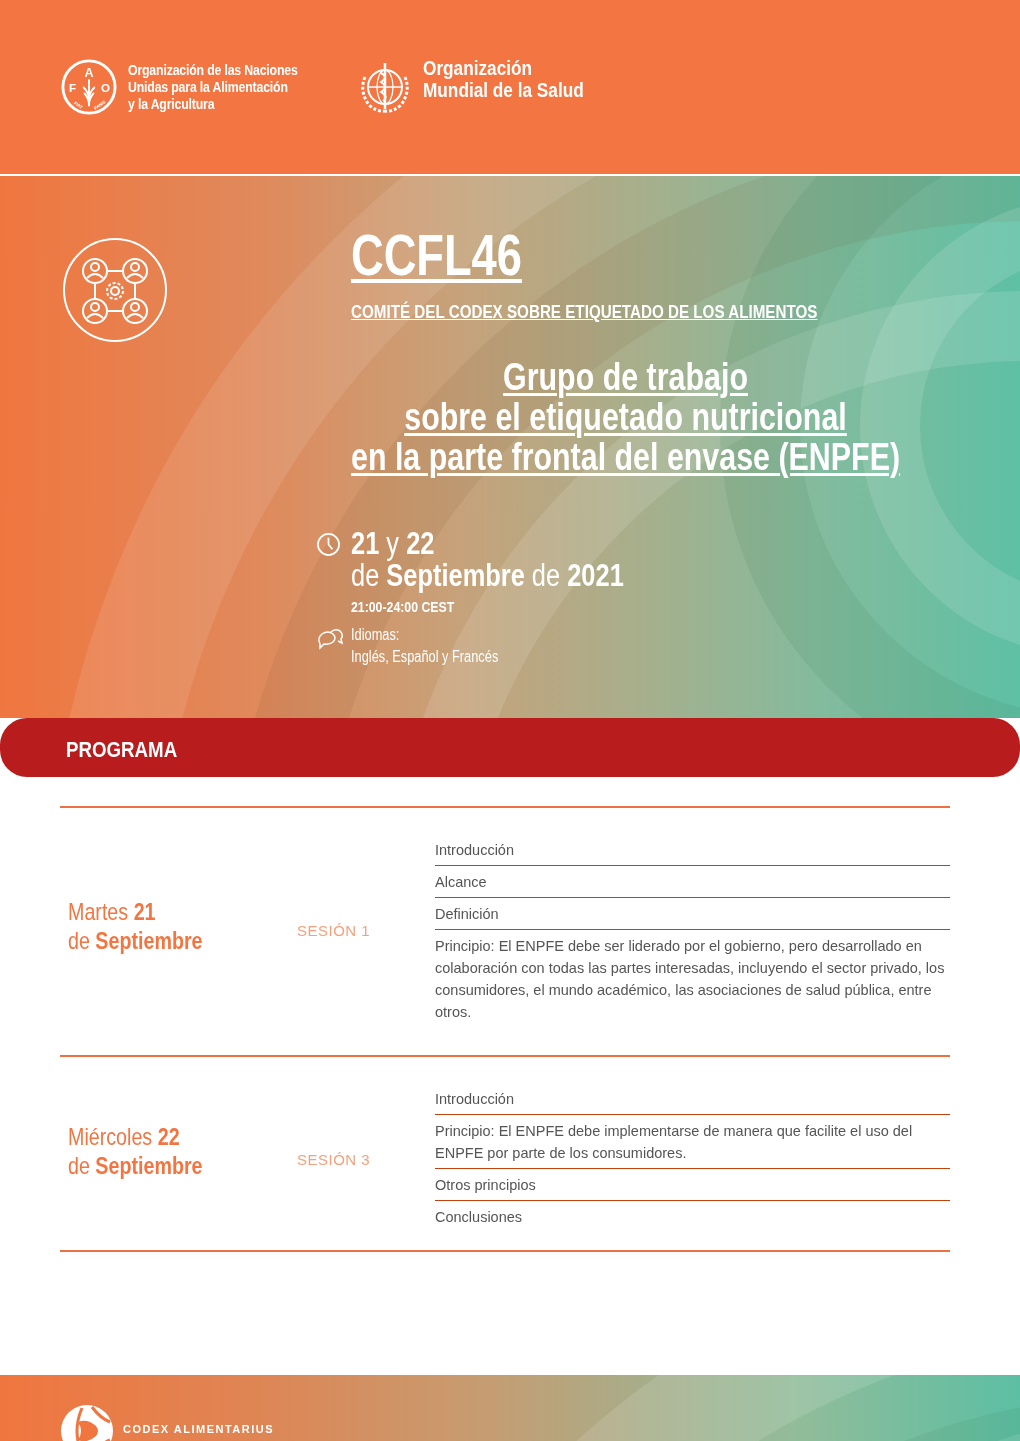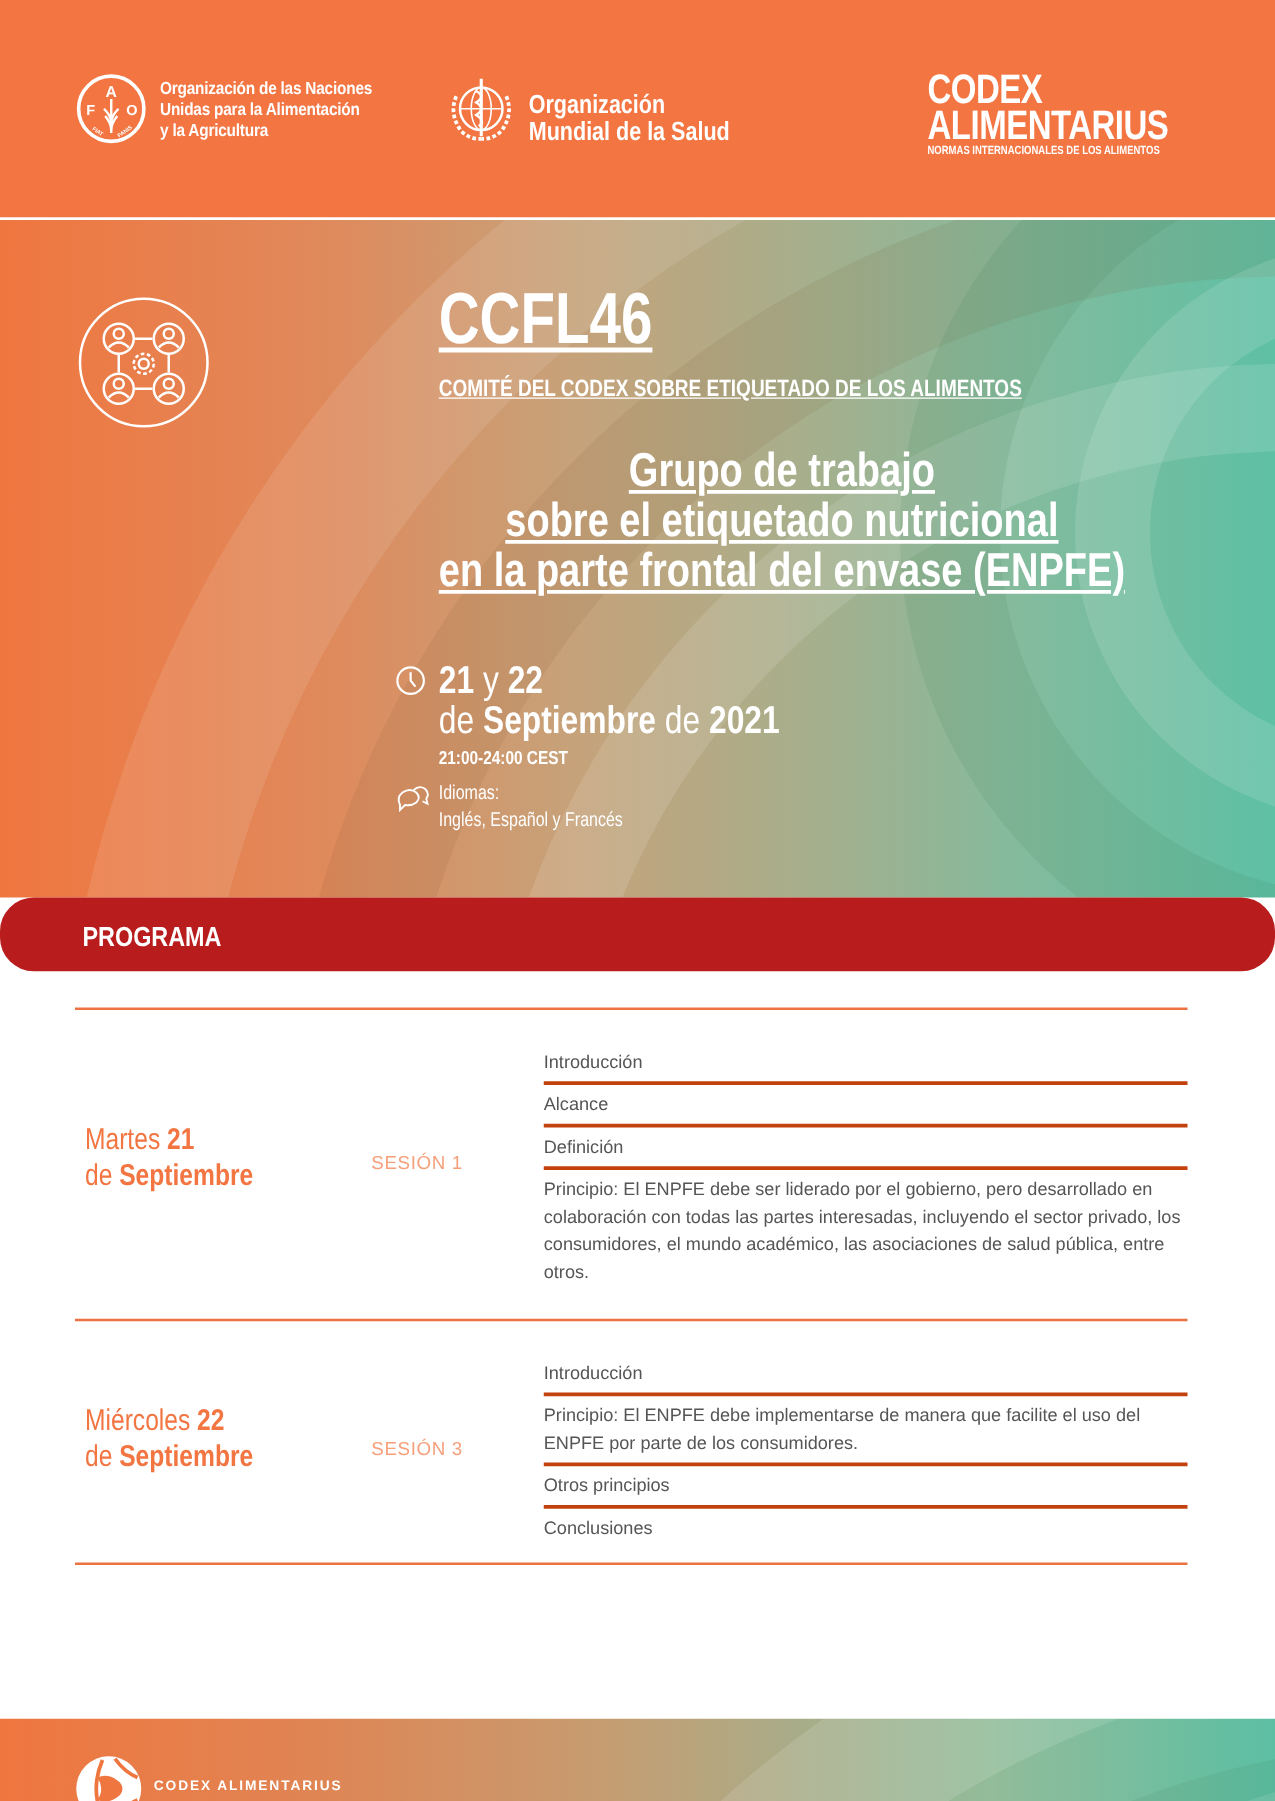--- a/index.html
+++ b/index.html
@@ -14,21 +14,21 @@
   .fao {
     position: absolute; left: 60px; top: 57px; display: flex; align-items: center;
   }
   .fao svg { width: 58px; height: 60px; }
   .fao-text {
     margin-left: 10px; color: #fff; font-family: "Liberation Sans", sans-serif;
     font-weight: bold; font-size: 14px; line-height: 17px; letter-spacing: -0.2px;
     transform: scaleX(0.88); transform-origin: left center; white-space: nowrap;
   }
   .who {
-    position: absolute; left: 355px; top: 57px; display: flex; align-items: flex-end;
+    position: absolute; left: 355px; top: 57px; display: flex; align-items: flex-start;
   }
   .who svg { width: 60px; height: 60px; }
   .who-text {
     margin-left: 8px; color: #fff; font-weight: bold; font-size: 21px; line-height: 22px;
     transform: scaleX(0.82); transform-origin: left center; white-space: nowrap;
   }
   .codex-logo {
     position: absolute; left: 742px; top: 56px; color: #fff; white-space: nowrap;
   }
   .codex-logo .big {
@@ -106,21 +106,21 @@
     transform: scaleX(0.82); transform-origin: left top; white-space: nowrap;
   }
   .day .n { font-weight: bold; }
   .session-label {
     position: absolute; left: 297px; color: #f5a07a; font-weight: normal; font-size: 15px;
     letter-spacing: 0.5px; white-space: nowrap;
   }
   .items { position: absolute; left: 435px; width: 515px; }
   .item {
     color: #555555; font-size: 14.5px; line-height: 22px; padding: 5px 0 4px 0;
-    border-bottom: 3px solid #c2410c; font-family: "Liberation Sans", sans-serif;
+    border-bottom: 1px solid #c2410c; font-family: "Liberation Sans", sans-serif;
   }
   .item:last-child { border-bottom: none; }
 
   
   .footer {
     position: absolute; left: 0; top: 1338px; width: 1020px; height: 103px; overflow: hidden;
     background: linear-gradient(90deg, #f0763f 0%, #df8554 25%, #c59d72 48%, #a9ac88 62%, #92bc9a 78%, #5cbfa3 100%);
     margin-top: 37px;
   }
   .footer svg.bg { position: absolute; left: 0; top: 0; }
@@ -160,25 +160,20 @@
       <path d="M26 16 Q34 20 26 25 Q34 30 26 35 Q34 40 28 44" stroke="#fff" stroke-width="2" fill="none"></path>
       <path d="M10 20 Q4 34 14 48 Q22 55 30 54" stroke="#fff" stroke-width="3" fill="none" stroke-dasharray="3 2"></path>
       <path d="M50 20 Q56 34 46 48 Q38 55 30 54" stroke="#fff" stroke-width="3" fill="none" stroke-dasharray="3 2"></path>
     </svg>
     <div class="who-text">
       <div>Organización</div>
       <div>Mundial de la Salud</div>
     </div>
   </div>
 
-  <div class="codex-logo">
-    <span class="big">CODEX</span>
-    <span class="big">ALIMENTARIUS</span>
-    <span class="small">NORMAS INTERNACIONALES DE LOS ALIMENTOS</span>
-  </div>
 </div>
 <div class="header-sep"></div>
 
 <div class="hero">
   <svg class="bg" width="1020" height="542" viewBox="0 0 1020 542">
     <circle cx="1030" cy="760" r="930" fill="none" stroke="rgba(255,255,255,0.10)" stroke-width="110"></circle>
     <circle cx="1030" cy="760" r="760" fill="none" stroke="rgba(120,80,40,0.10)" stroke-width="90"></circle>
     <circle cx="1030" cy="760" r="610" fill="none" stroke="rgba(255,255,255,0.12)" stroke-width="70"></circle>
     <circle cx="1090" cy="250" r="330" fill="none" stroke="rgba(60,120,80,0.12)" stroke-width="80"></circle>
     <circle cx="1090" cy="250" r="200" fill="none" stroke="rgba(255,255,255,0.12)" stroke-width="60"></circle>

